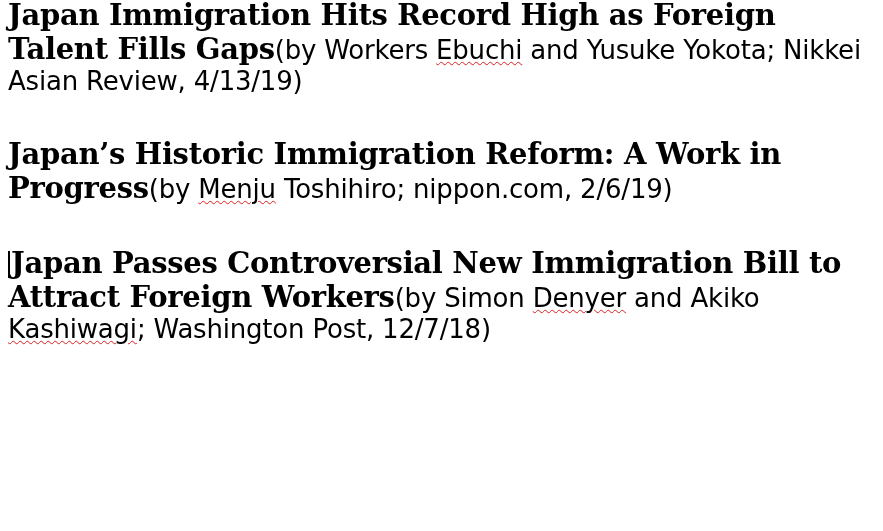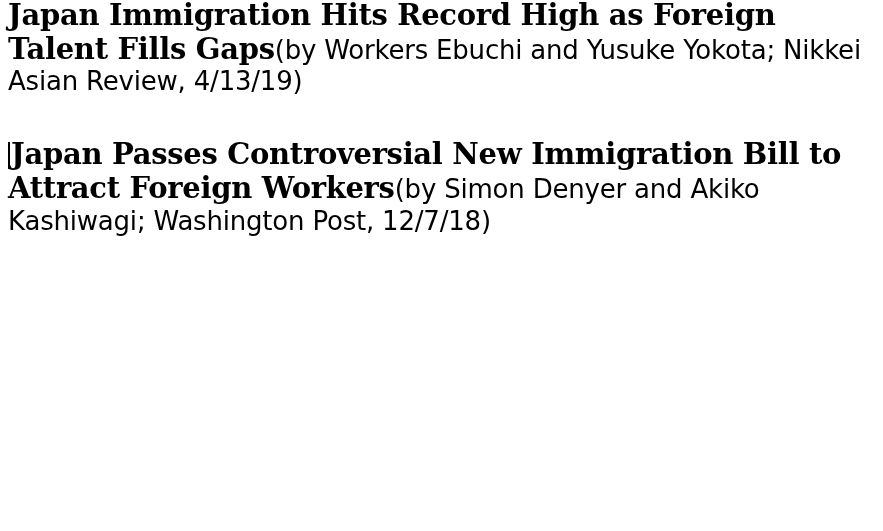--- a/index.html
+++ b/index.html
@@ -33,20 +33,21 @@
     font-size: 29px;
     letter-spacing: -0.3px;
   }
   .cite {
     font-family: "DejaVu Sans", sans-serif;
     font-weight: normal;
     font-size: 26px;
   }
   
   .sp {
+    text-decoration: underline;
     text-decoration-style: wavy;
     text-decoration-color: #e02020;
     text-decoration-thickness: 1px;
     text-underline-offset: 2px;
   }
   .caret {
     display: inline-block;
     width: 2px;
     height: 27px;
     background: #000;
@@ -59,18 +60,21 @@
 </style>
 </head>
 <body>
 
 <div class="doc">
 
   <p class="entry entry-1">
     <span class="title">Japan Immigration Hits Record High as Foreign Talent Fills Gaps</span><span class="cite"><span>(by Workers </span><span class="sp">Ebuchi</span><span> and Yusuke Yokota; Nikkei Asian Review, 4/13/19)</span></span>
   </p>
 
+  <p class="entry entry-2">
+    <span class="title">Japan’s Historic Immigration Reform: A Work in Progress</span><span class="cite"><span>(by </span><span class="sp">Menju</span><span> Toshihiro; nippon.com, 2/6/19)</span></span>
+  </p>
 
   <p class="entry entry-3">
     <span class="caret"></span><span class="title">Japan Passes Controversial New Immigration Bill to Attract Foreign Workers</span><span class="cite"><span>(by Simon </span><span class="sp">Denyer</span><span> and Akiko </span><span class="sp">Kashiwagi</span><span>; Washington Post, 12/7/18)</span></span>
   </p>
 
 </div>
 
 </body></html>

